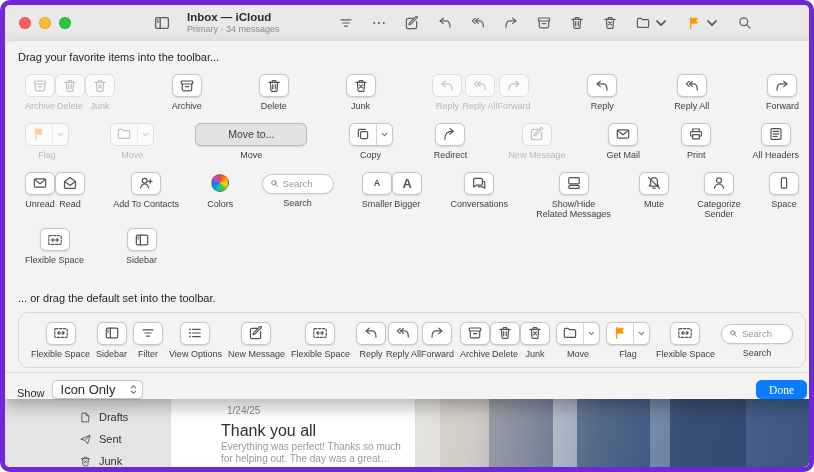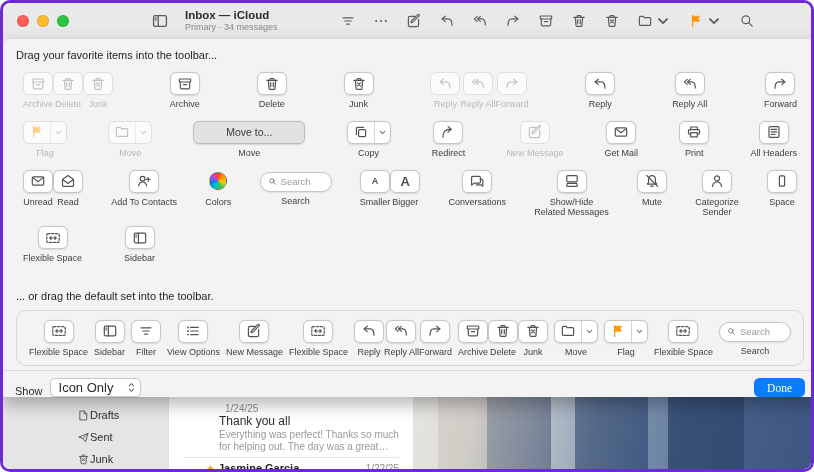--- a/index.html
+++ b/index.html
@@ -1,18 +1,18 @@
 <!DOCTYPE html>
 <html style="--accent: #0a7cff; --flag-tint: #ff9500; --traffic-close: #ff5f57; --traffic-minimize: #febc2e; --traffic-zoom: #28c840; --star: #f5a623;"><head>
 <meta charset="utf-8">
 <style>
   *{margin:0;padding:0;box-sizing:border-box}
   html,body{background:#fff}
   body{font-family:"Liberation Sans",sans-serif;width:814px;height:472px;position:relative;overflow:hidden}
-  .window{position:absolute;inset:0;border-radius:10px;overflow:hidden;background:#f3f3f3;border:3px solid #6d28d9}
+  .window{position:absolute;inset:0;border-radius:10px;overflow:hidden;background:#f3f3f3;border:5px solid #6d28d9}
 
   
   .titlebar{height:36px;background:#e9e9e9;display:flex;align-items:center;padding:0 14px}
   .traffic{display:flex;gap:8px;align-items:center}
   .tl{width:12px;height:12px;border-radius:50%;display:inline-block;border:.5px solid rgba(0,0,0,.12)}
   .tl-close{background:var(--traffic-close,#ff5f57)}
   .tl-min{background:var(--traffic-minimize,#febc2e)}
   .tl-zoom{background:var(--traffic-zoom,#28c840)}
   .sidebar-toggle{margin-left:82px;color:#5d5d5d;display:inline-flex}
   .sidebar-toggle svg{width:18px;height:18px}
@@ -58,29 +58,29 @@
   .show-label{font-size:11px;color:#2a2a2a;margin-right:7px}
   .popup{height:19px;background:#fff;border:1px solid #c9c9c9;border-radius:5px;display:inline-flex;align-items:center;padding:0 4px 0 8px;gap:14px;box-shadow:0 .5px 1px rgba(0,0,0,.1);cursor:default}
   .popup-value{font-size:13px;color:#2a2a2a}
   .popup-chevs{display:inline-flex;color:#6b6b6b}
   .popup-chevs svg{width:9px;height:13px;display:block}
   .done-btn{margin-left:auto;background:var(--accent,#0a7cff);color:#fff;font-size:11.5px;padding:3.5px 13px;border-radius:5.5px;border:none;font-family:Liberation Serif, serif}
 
   
   .bottom{position:absolute;left:0;top:394px;width:814px;height:78px;display:flex;background:#fff}
   .mb-sidebar{width:165px;background:#e5e5e5;padding:7px 0 0 74px}
-  .sb-row{display:flex;align-items:center;gap:0;height:22px;color:#5f5f5f}
+  .sb-row{display:flex;align-items:center;gap:7px;height:22px;color:#5f5f5f}
   .sb-icn svg{width:13px;height:13px;display:block}
   .sb-label{font-size:11px;color:#2e2e2e}
   .msg-list{width:246px;background:#fff;border-left:1px solid #e0e0e0;border-right:1px solid #e0e0e0;padding:6px 14px 0 14px}
   .msg{padding-left:36px;position:relative}
   .msg-top{display:flex;align-items:baseline}
   .msg-sender{font-size:11px;font-weight:700;color:#1e1e1e;flex:1;white-space:nowrap}
   .msg-date{font-size:10px;color:#8b8b8b;margin-left:6px}
-  .msg-subject{font-size:12px;color:#2e2e2e;margin-top:0}
+  .msg-subject{font-size:16px;color:#2e2e2e;margin-top:6px}
   .msg-preview{font-size:10px;color:#9a9a9a;margin-top:1px;line-height:1.2;display:-webkit-box;-webkit-line-clamp:2;-webkit-box-orient:vertical;overflow:hidden}
   .msg-sep{border-top:1px solid #e7e7e7;margin-top:4px;padding-top:4px}
   .msg-star{color:var(--star,#f5a623);font-size:10px;margin-right:3px;margin-left:-13px}
   .photo{flex:1;position:relative;background:linear-gradient(100deg,#d8d5d0 0%,#d0cdc7 15%,#a9b0ba 28%,#6d83a0 45%,#4a6590 65%,#3d5680 100%)}
   .photo::before{content:"";position:absolute;inset:0;
     background:linear-gradient(90deg,rgba(255,255,255,.35) 0 6%,transparent 6% 18%,rgba(20,35,70,.25) 18% 34%,rgba(255,255,255,.28) 34% 40%,rgba(25,45,85,.30) 40% 58%,rgba(255,255,255,.18) 58% 63%,rgba(15,30,60,.30) 63% 82%,transparent 82%)}
 </style>
 </head>
 <body>
 

